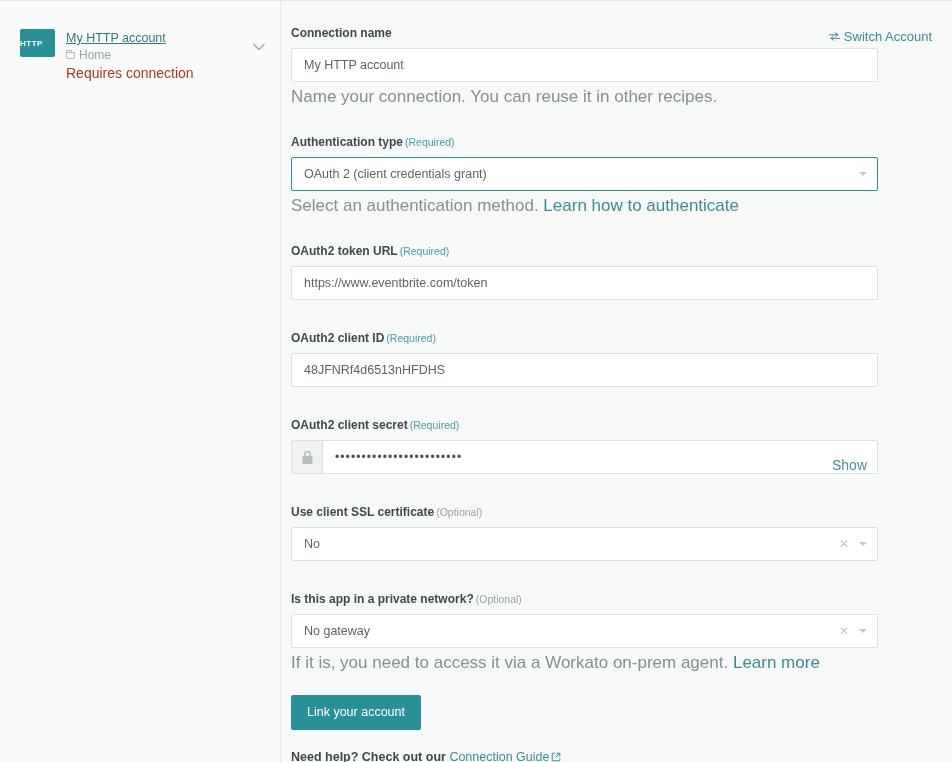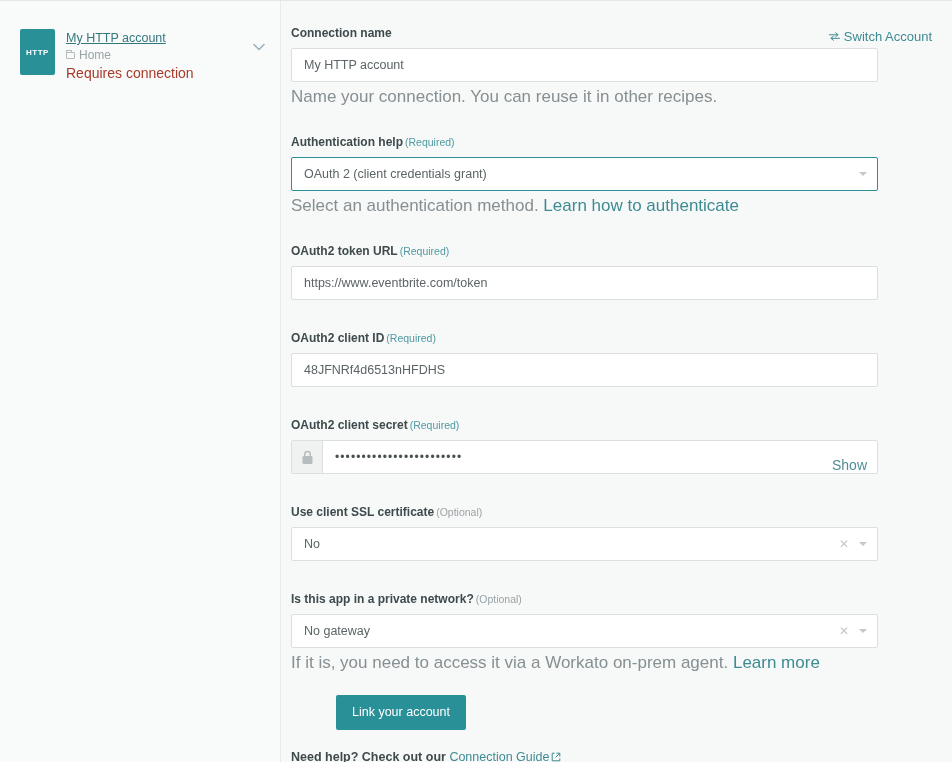--- a/index.html
+++ b/index.html
@@ -27,25 +27,25 @@
     border-right: 1px solid #e7e9ea;
   }
   .account-card {
     position: absolute;
     left: 20px; top: 27px;
     width: 248px;
     display: flex;
     align-items: flex-start;
   }
   .app-logo {
-    width: 35px; height: 46px;
+    width: 35px; height: 28px;
     background: #2a9098;
     border-radius: 2px;
     flex: 0 0 35px;
-    display: flex; align-items: center; justify-content: center;
+    display: flex; align-items: center; 
     margin-top: 1px;
   }
   .app-logo-text {
     color: #ffffff;
     font-size: 8px;
     font-weight: bold;
     letter-spacing: 0.5px;
     font-family: "Liberation Sans", sans-serif;
   }
   .account-meta {
@@ -236,21 +236,20 @@
     display: inline-block;
     background: #2a9098;
     color: #ffffff;
     font-size: 12.5px;
     padding: 10px 16px 11px;
     border: none;
     border-radius: 2px;
     cursor: pointer;
     line-height: 14px;
     font-family: "Liberation Sans", sans-serif;
-    margin-left: 45px;
   }
   .footer-note {
     margin-top: 19px;
     font-size: 12.5px;
     color: #3f4a4d;
     font-weight: bold;
     line-height: 16px;
   }
   .footer-link {
     color: #3d8b93;
@@ -311,21 +310,21 @@
           <span class="value">My  HTTP account</span>
         </div>
         <div class="help-text">Name your connection. You can reuse it in other recipes.</div>
       </div>
 
       <div class="spacer-xl"></div>
 
       
       <div class="field">
         <div class="field-label">
-          <span>Authentication help</span><span class="req">(Required)</span>
+          <span>Authentication type</span><span class="req">(Required)</span>
         </div>
         <div class="input-box select-box focused">
           <span class="value">OAuth 2 (client credentials grant)</span>
           <span class="caret"></span>
         </div>
         <div class="help-text">
           <span>Select an authentication method.</span>
           <span class="help-link">Learn how to authenticate</span>
         </div>
       </div>

